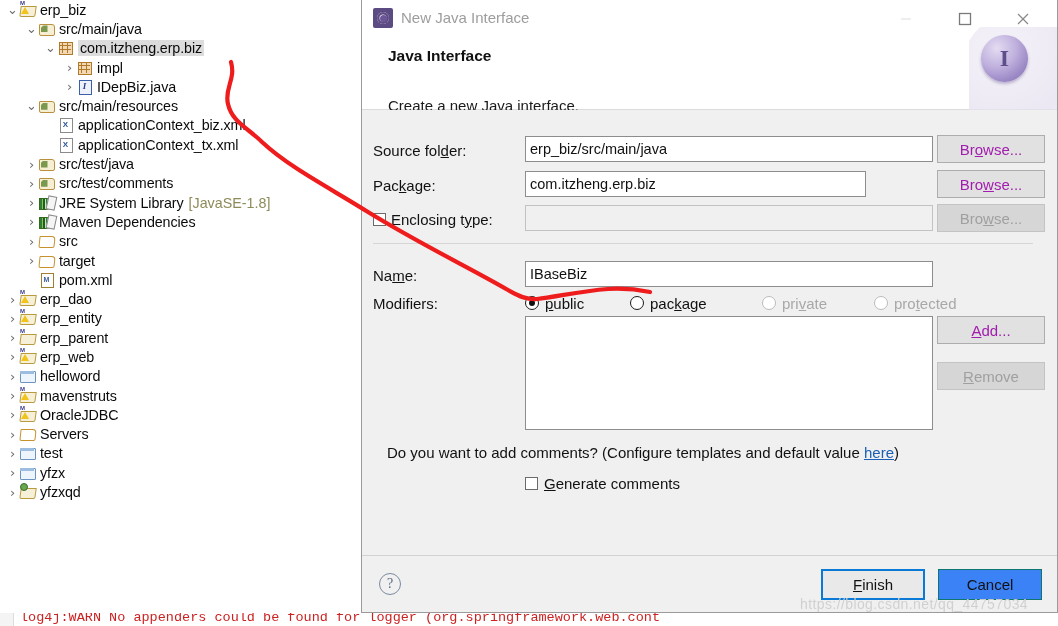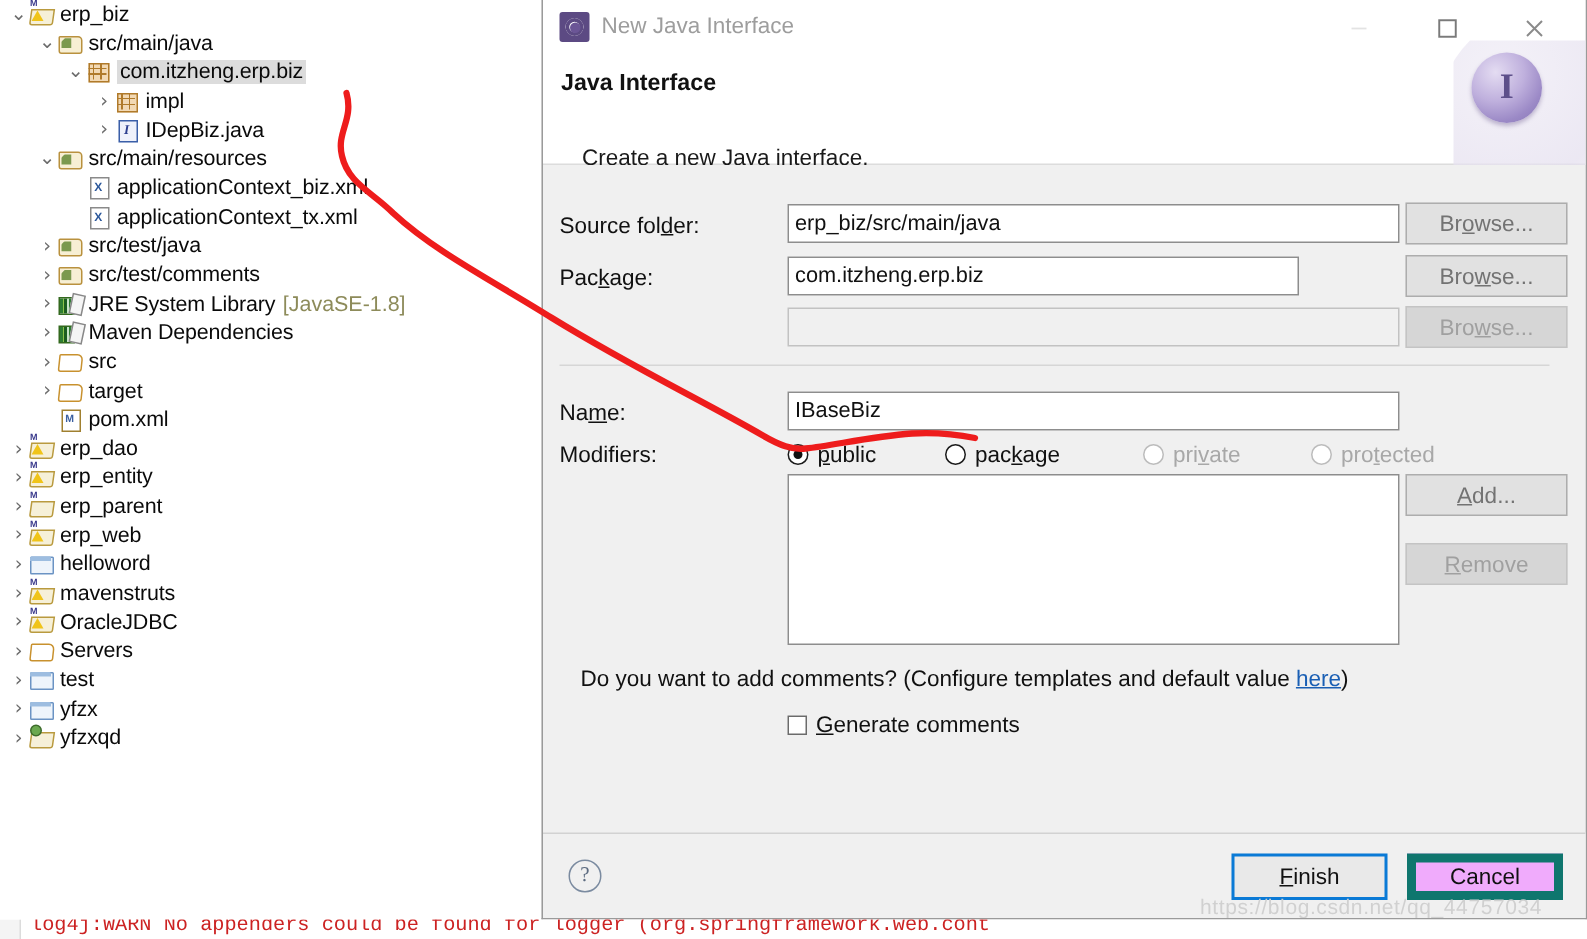--- a/index.html
+++ b/index.html
@@ -180,21 +180,21 @@
   .winbtn {
     position:absolute; top:8px; width:30px; height:22px;
     cursor:default;
   }
   .winbtn svg { display:block; margin:0 auto; }
   #btn-min { left:529px; }
   #btn-max { left:588px; }
   #btn-close { left:646px; }
 
   .dlg-h1 {
-    position:absolute; left:12px; top:47px;
+    position:absolute; left:26px; top:47px;
     font-size:15.5px; font-weight:bold; color:#111;
   }
   .dlg-sub {
     position:absolute; left:26px; top:97px;
     font-size:15px; color:#1a1a1a;
   }
   .hero {
     position:absolute; right:0; top:27px; width:88px; height:83px;
     overflow:hidden;
   }
@@ -228,21 +228,21 @@
     font-size:14.5px; color:#111;
     padding:0 4px; line-height:24px;
     font-family:"Liberation Sans", sans-serif;
     outline:none;
   }
   .tinput.disabled { background:#f0f0f0; border:1px solid #c2c2c2; color:#9b9b9b; }
 
   .btn {
     position:absolute; height:28px; width:108px;
     background:#e1e1e1; border:1px solid #adadad;
-    font-size:15px; color:#737373; cursor:default;
+    font-size:15px; color:#a21caf; cursor:default;
     font-family:"Liberation Sans", sans-serif;
     display:flex; align-items:center; justify-content:center;
   }
   .btn.disabled { color:#a0a0a0; background:#d6d6d6; border-color:#c4c4c4; }
   .btn u { text-decoration: underline; }
 
   .cbox {
     width:13px;height:13px;background:#fff;border:1px solid #6b6b6b;
     display:inline-block; position:relative; flex:none;
   }
@@ -275,21 +275,21 @@
     background:#f0f0f0; border-top:1px solid #d2d2d2;
   }
   .help {
     position:absolute; left:17px; top:17px; width:22px; height:22px;
     border:1.6px solid #7b8ba0; border-radius:50%;
     color:#5c6b80; font-size:14px; text-align:center; line-height:19px;
     font-family:"Liberation Serif", serif;
   }
   .footbtn {
     position:absolute; top:13px; height:31px; width:104px;
-    background:#f0abfc; border:6px solid #0f766e;
+    background:#3b82f6; border:1px solid #0f766e;
     font-size:15px; color:#111;
     display:flex; align-items:center; justify-content:center;
     font-family:"Liberation Sans", sans-serif; cursor:default;
   }
   .footbtn.primary {
     border:2px solid #0a7ad6; background:#e9e9e9;
   }
   .footbtn u { text-decoration:underline; }
 
   
@@ -521,20 +521,24 @@
       <div class="frow" style="left:11px; top:62px;justify-content:center;">
         <span class="flabel"><span>Pac</span><u>k</u><span>age:</span></span>
       </div>
       <div class="tinput" style="left:163px; top:61px; width:341px;">com.itzheng.erp.biz</div>
       <div class="btn" style="left:575px; top:60px;">
           <span>Bro</span>
           <u>w</u>
           <span>se...</span>
         </div>
 
+      <div class="frow" style="left:11px; top:96px;">
+        <span class="cbox"></span>
+        <span class="flabel" style="margin-left:5px;"><span>Enclosing t</span><u>y</u><span>pe:</span></span>
+      </div>
       <div class="tinput disabled" style="left:163px; top:95px; width:408px;"></div>
       <div class="btn disabled" style="left:575px; top:94px;">
           <span>Bro</span>
           <u>w</u>
           <span>se...</span>
         </div>
 
       <div class="sep" style="left:11px; top:133px; width:660px;"></div>
 
       <div class="frow" style="left:11px; top:152px;">

